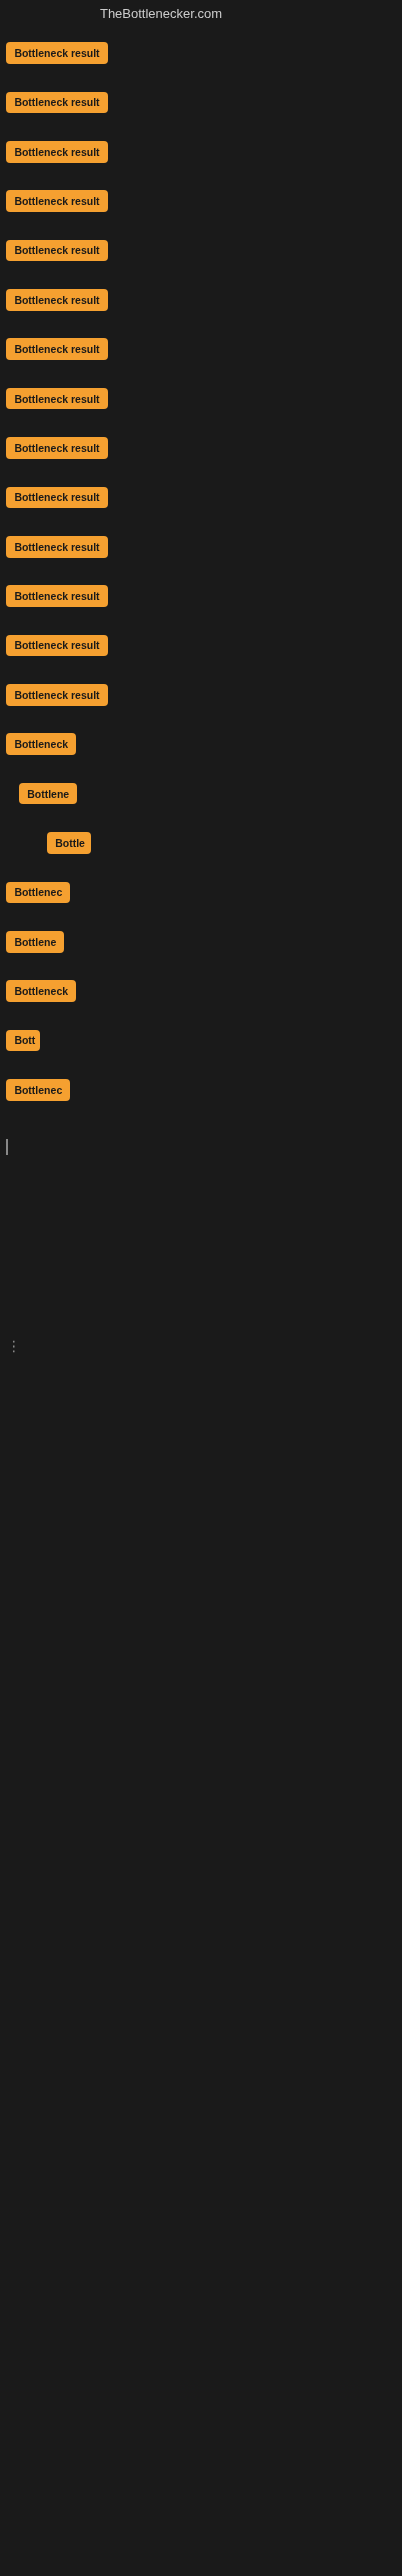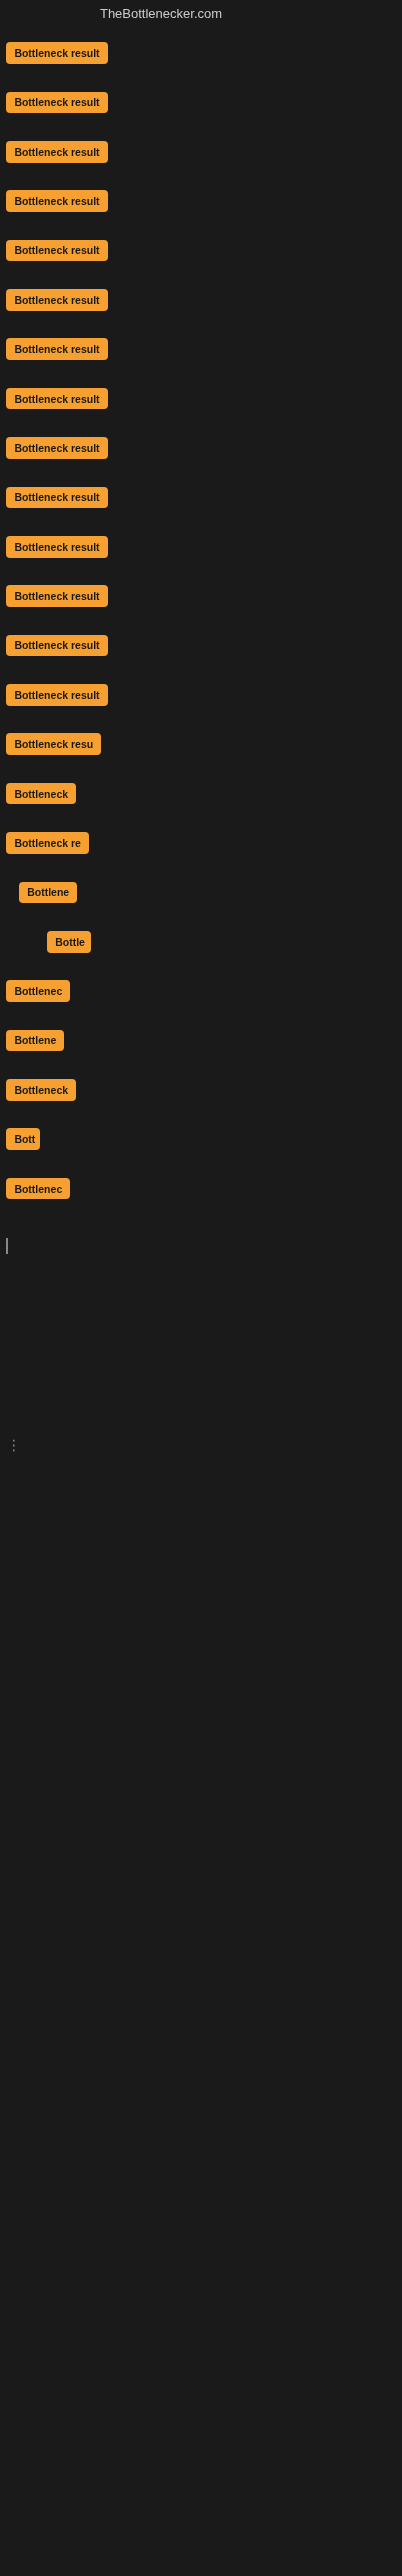--- a/index.html
+++ b/index.html
@@ -116,31 +116,25 @@
   </div>
 
   <div class="row" style="margin-top: 12px;">
     <span class="bottleneck-item" style="max-width:140px;">Bottleneck result</span>
   </div>
 
   <div class="row" style="margin-top: 12px;">
     <span class="bottleneck-item" style="max-width:140px;">Bottleneck result</span>
   </div>
 
-  <div class="row" style="margin-top: 12px;">
-    <span class="bottleneck-item" style="max-width:113px; overflow:hidden;">Bottleneck resu</span>
-  </div>
 
   <div class="row" style="margin-top: 12px;">
     <span class="bottleneck-item" style="max-width:81px; overflow:hidden;">Bottleneck</span>
   </div>
 
-  <div class="row" style="margin-top: 12px;">
-    <span class="bottleneck-item" style="max-width:97px; overflow:hidden;">Bottleneck re</span>
-  </div>
 
   <div class="row" style="margin-top: 12px; padding-left: 16px;">
     <span class="bottleneck-item" style="max-width:64px; overflow:hidden;">Bottlene</span>
   </div>
 
   <div class="row" style="margin-top: 12px; padding-left: 44px;">
     <span class="bottleneck-item" style="max-width:44px; overflow:hidden;">Bottle</span>
   </div>
 
   <div class="row" style="margin-top: 12px;">

